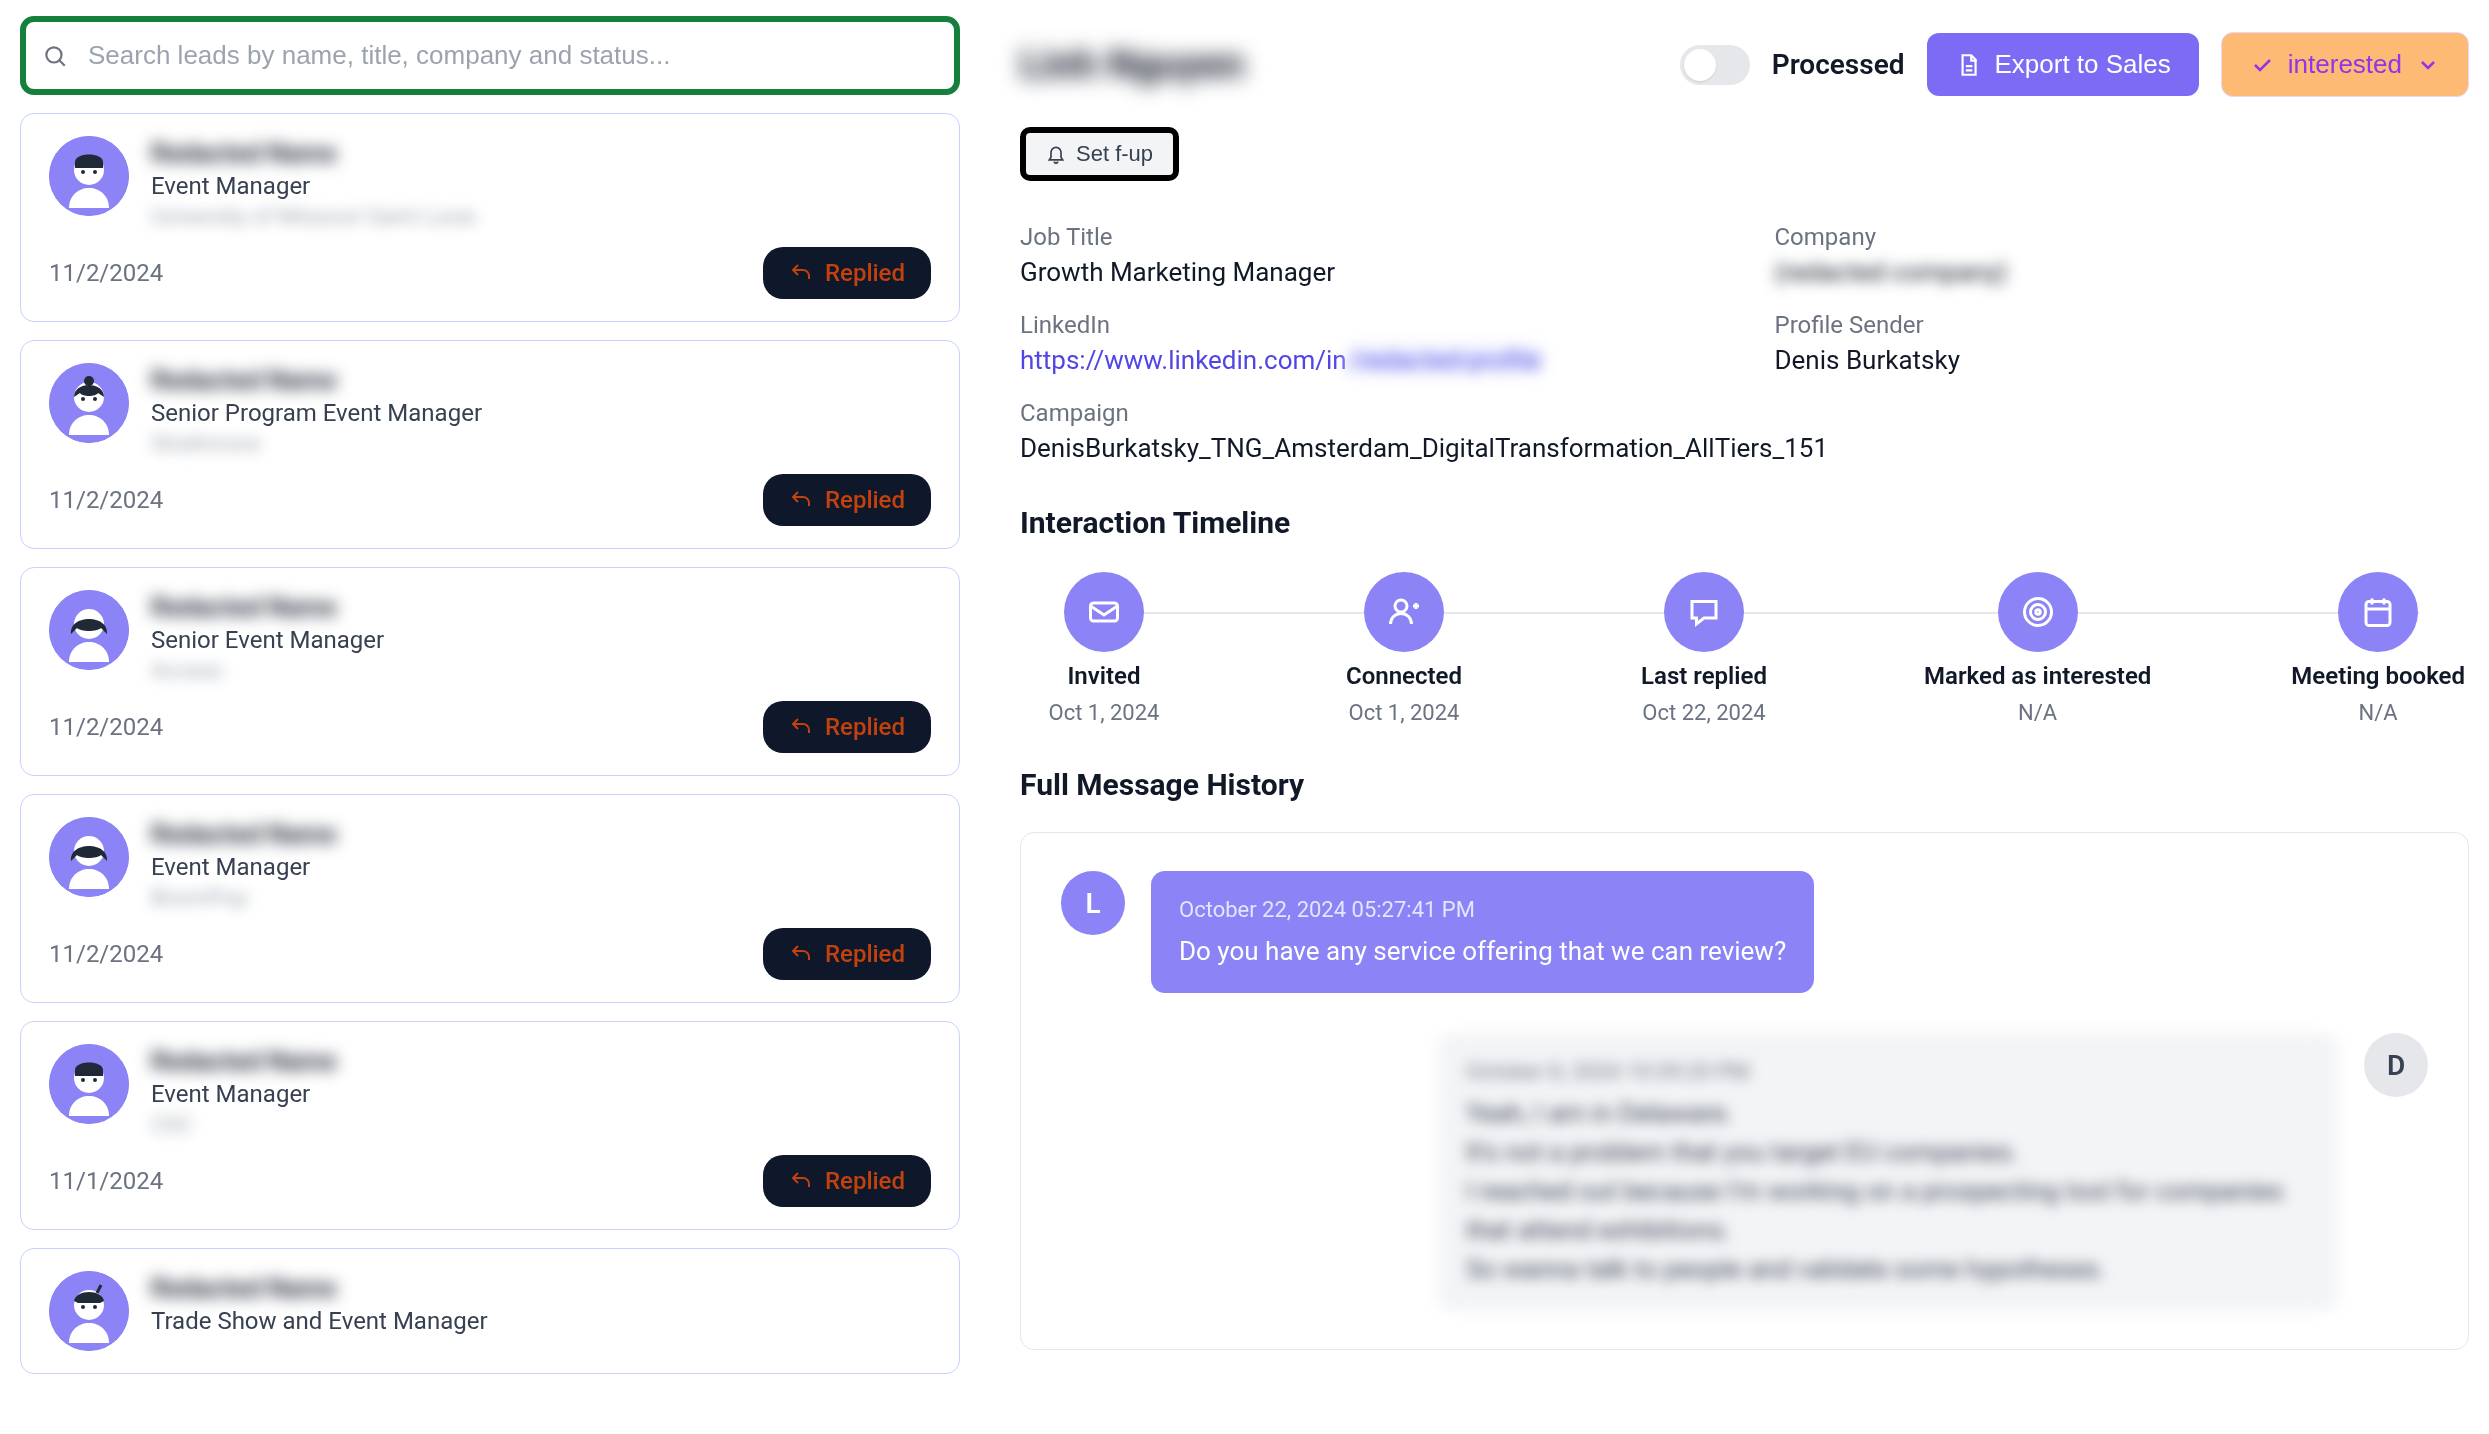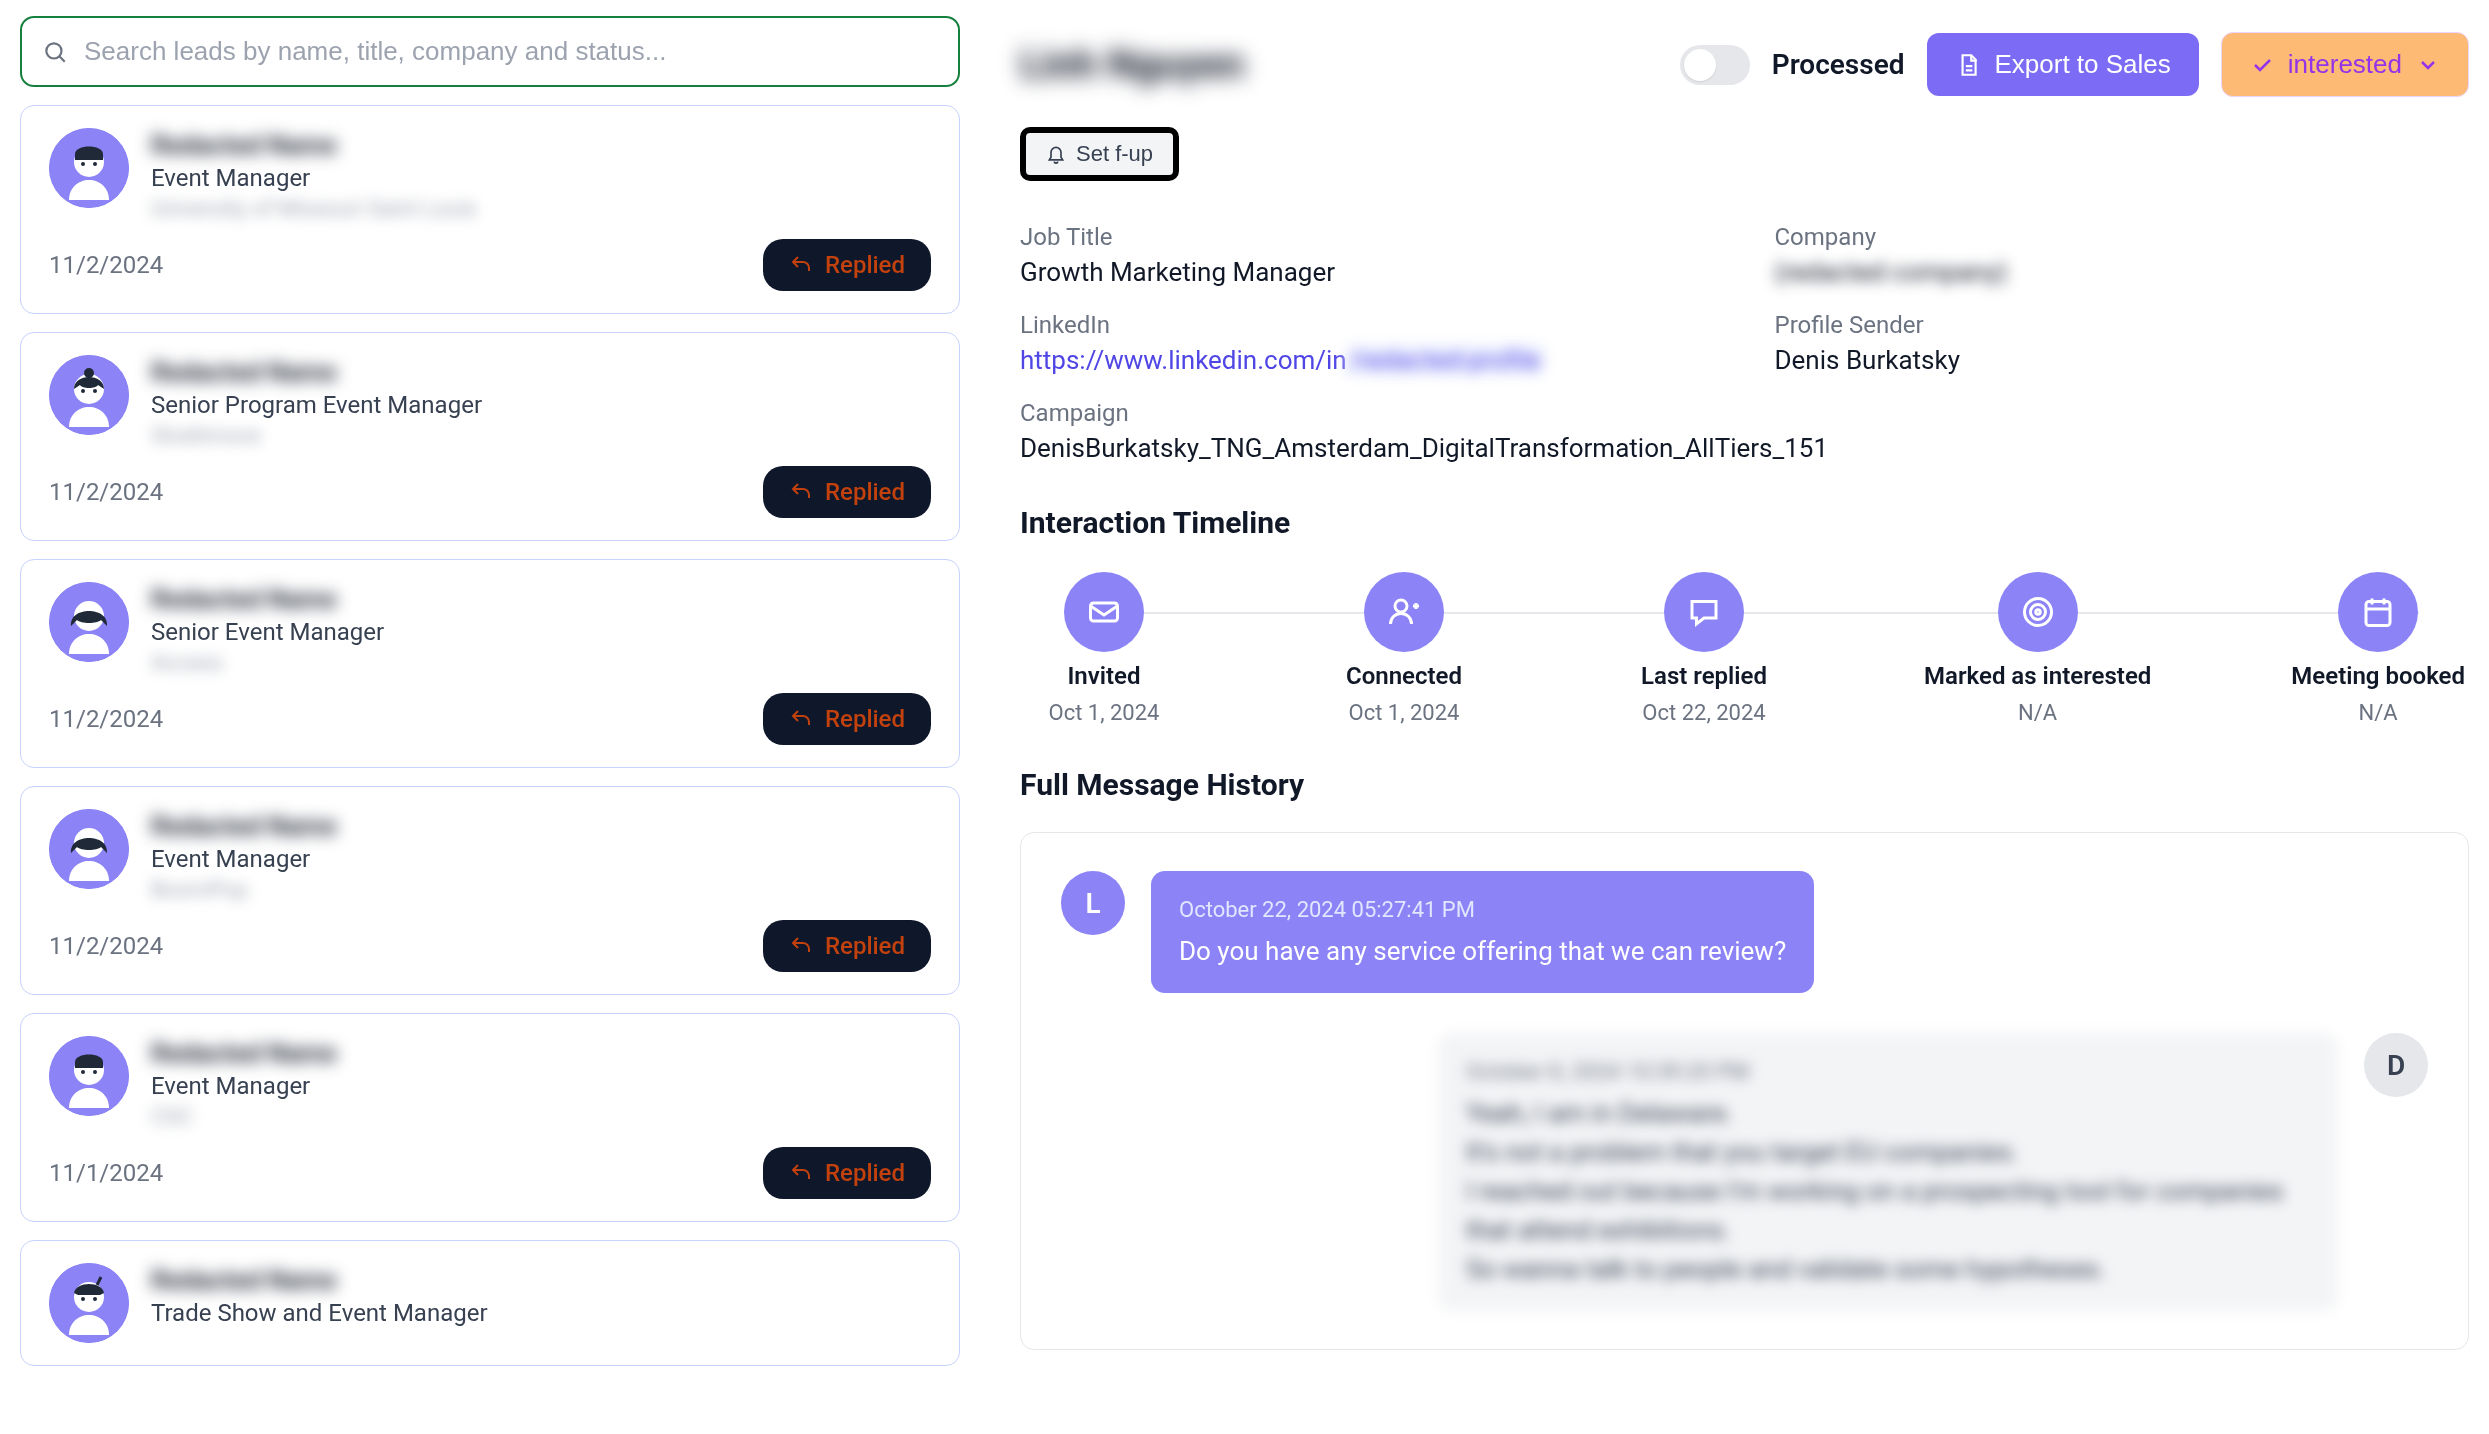--- a/index.html
+++ b/index.html
@@ -26,21 +26,21 @@
     flex-direction: column;
     gap: 18px;
   }
   .search-wrap {
     position: relative;
     width: 100%;
   }
   .search-input {
     width: 100%;
     padding: 18px 20px 18px 62px;
-    border: 2px solid #15803d;
+    border: 6px solid #15803d;
     border-radius: 14px;
     font-size: 26px;
     color: #374151;
     background: #fff;
   }
   .search-input::placeholder { color: #9ca3af; }
   .search-icon {
     position: absolute;
     left: 22px;
     top: 50%;

